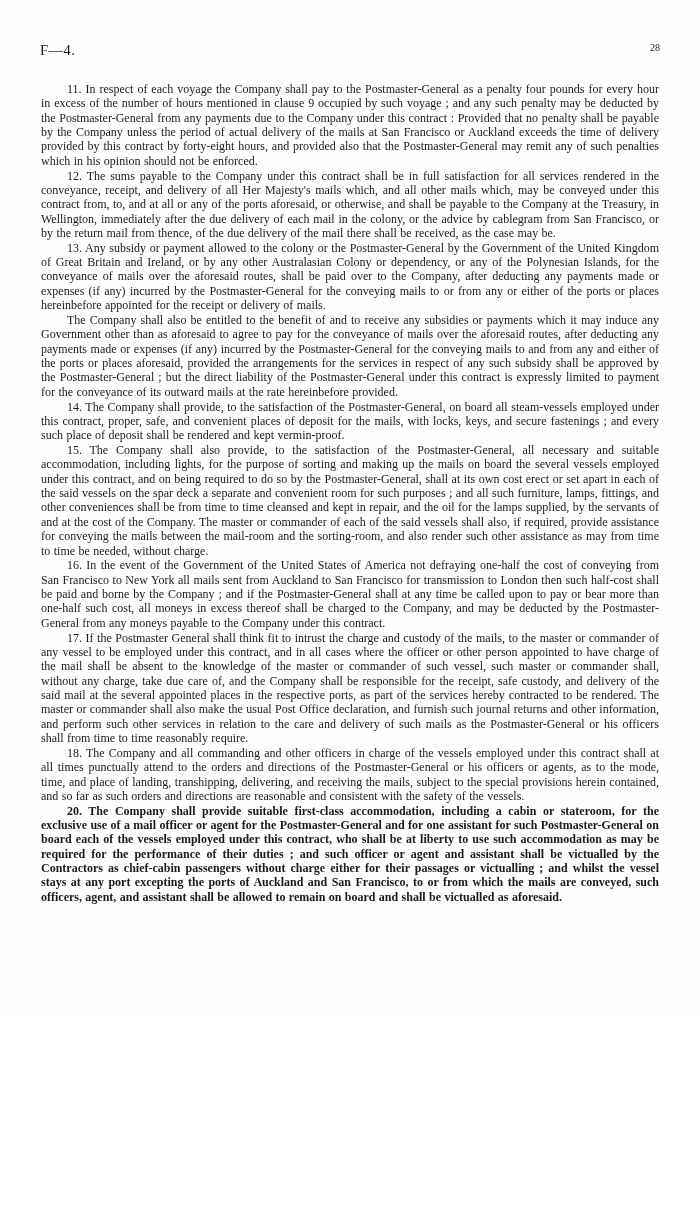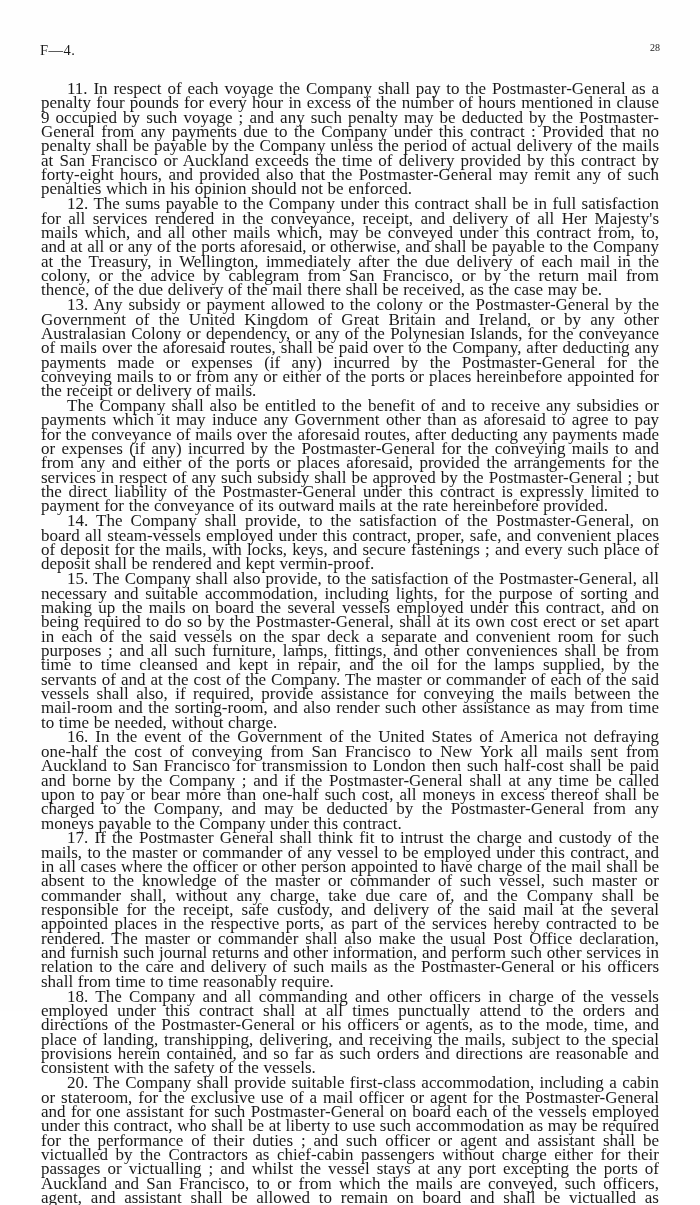--- a/index.html
+++ b/index.html
@@ -48,28 +48,29 @@
   .body-text {
     position: absolute;
     top: 82px;
     left: 41px;
     width: 618px;
   }
   p.para {
     margin: 0 0 0.5px 0;
     text-align: justify;
     text-align-last: left;
-    font-size: 17px;
+    font-size: 12px;
     line-height: 14.35px;
     text-indent: 26px;
     word-spacing: 0.4px;
     hyphens: manual;
   }
   p.para:last-child {
     margin-bottom: 0;
+    font-weight: bold;
   }
 </style>
 </head>
 <body>
 
 <div class="page">
 
   <div class="header">
     <div class="header-left">F—4.</div>
     <div class="header-center">28</div>

